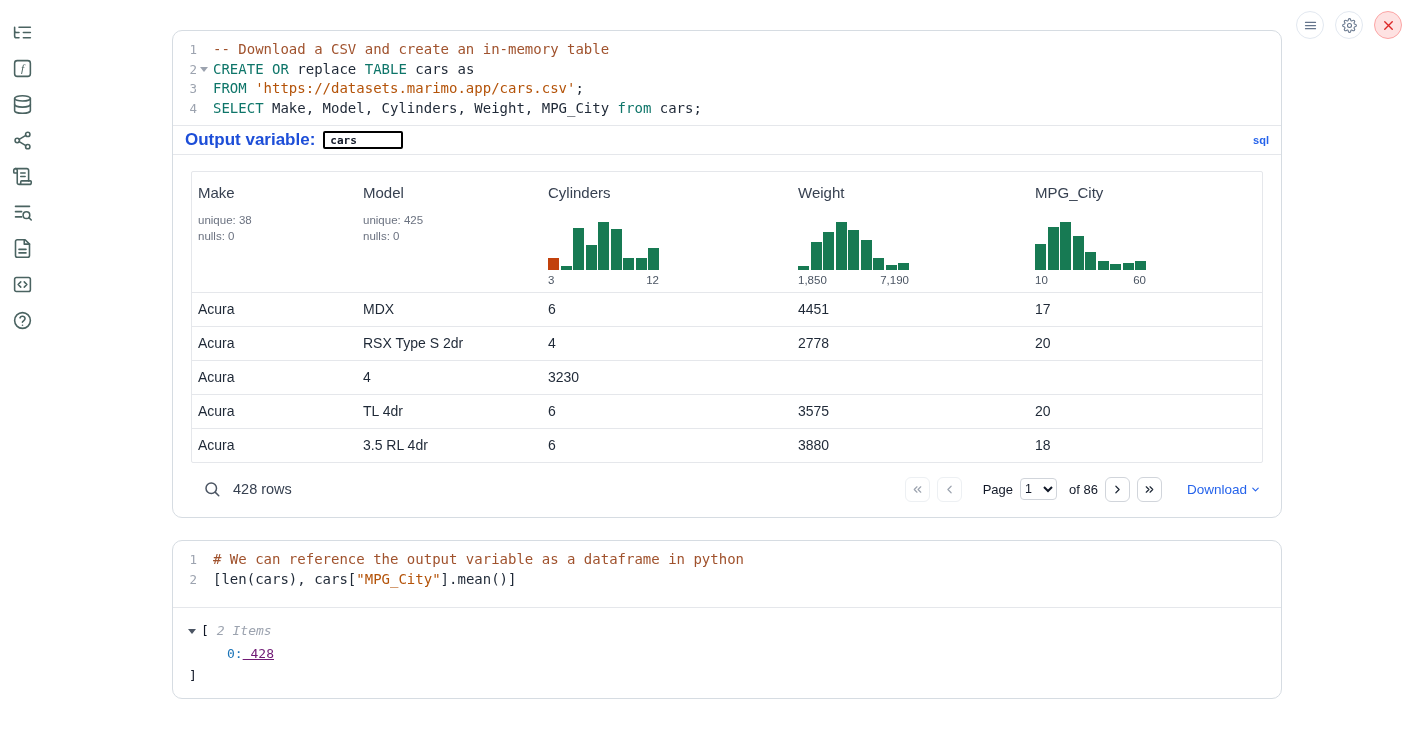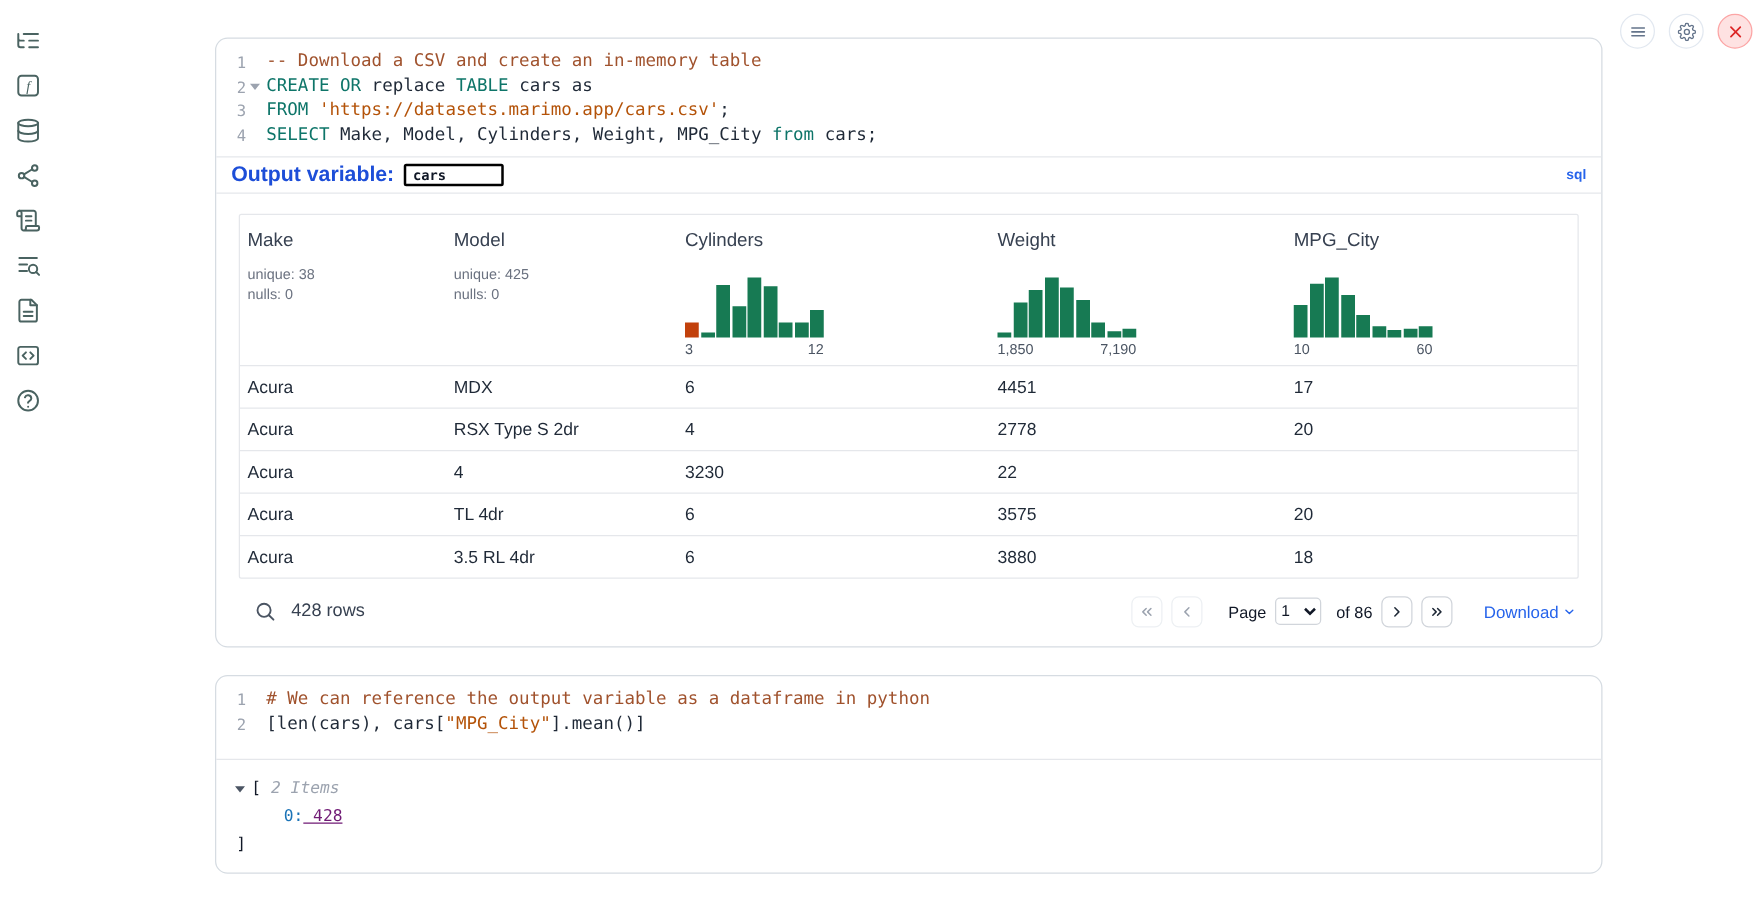--- a/index.html
+++ b/index.html
@@ -301,21 +301,20 @@
               <div class="dcell">Acura</div>
               <div class="dcell">RSX Type S 2dr</div>
               <div class="dcell">4</div>
               <div class="dcell">2778</div>
               <div class="dcell">20</div>
             </div>
             <div class="drow">
               <div class="dcell">Acura</div>
               <div class="dcell">4</div>
               <div class="dcell">3230</div>
-              <div class="dcell">22</div>
             </div>
             <div class="drow">
               <div class="dcell">Acura</div>
               <div class="dcell">TL 4dr</div>
               <div class="dcell">6</div>
               <div class="dcell">3575</div>
               <div class="dcell">20</div>
             </div>
             <div class="drow">
               <div class="dcell">Acura</div>

